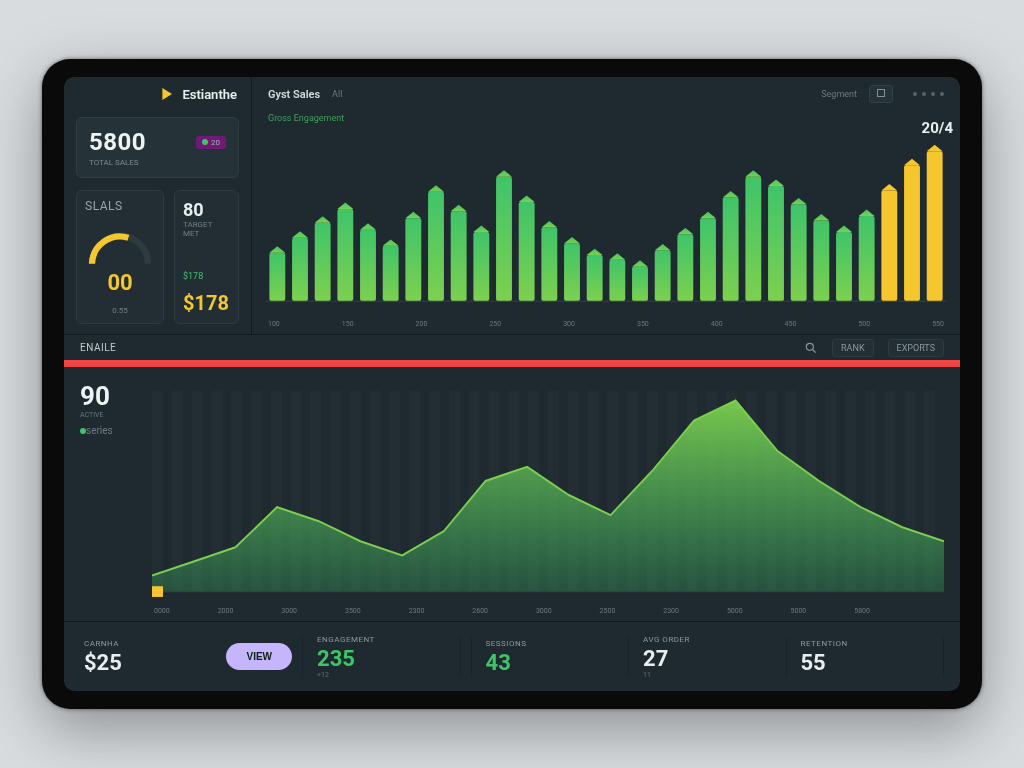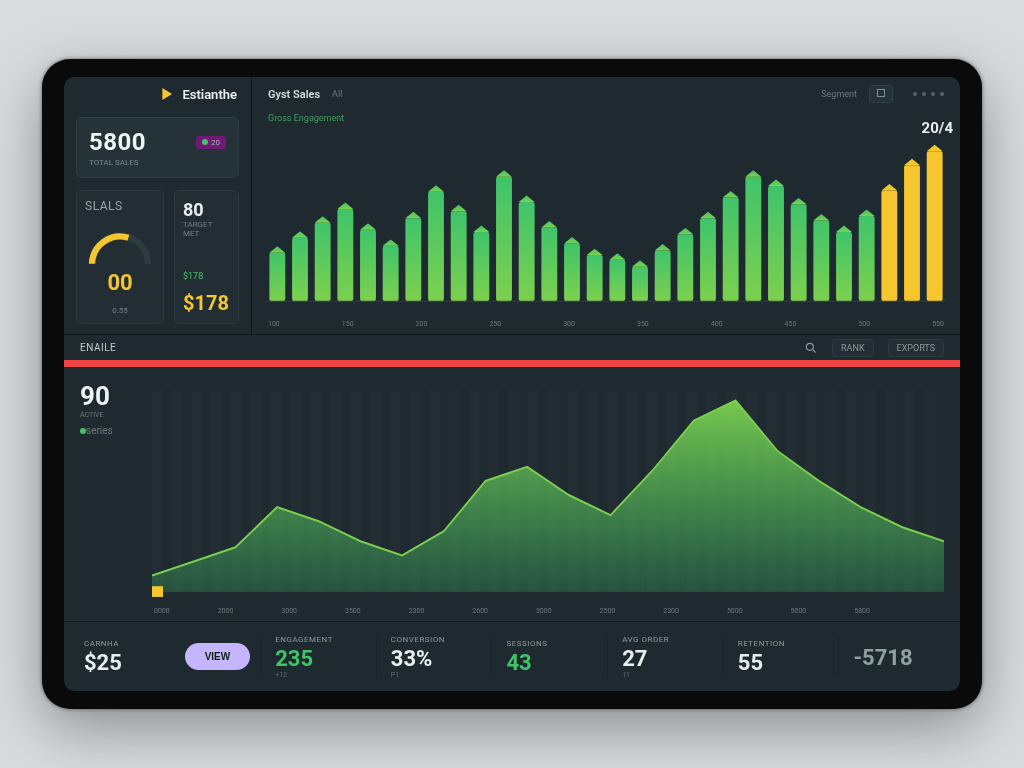--- a/index.html
+++ b/index.html
@@ -483,43 +483,34 @@
           <div class="fval">$25</div>
         </div>
         <button class="pillbtn">VIEW</button>
         <div class="sep"></div>
         <div class="fcard">
           <div class="flabel">ENGAGEMENT</div>
           <div class="fval green">235</div>
           <div class="fsub">+12</div>
         </div>
         <div class="sep"></div>
-        <div class="fcard">
-          <div class="flabel">CONVERSION</div>
-          <div class="fval">33%</div>
-          <div class="fsub">P1</div>
-        </div>
         <div class="sep"></div>
         <div class="fcard">
           <div class="flabel">SESSIONS</div>
           <div class="fval green">43</div>
         </div>
         <div class="sep"></div>
         <div class="fcard">
           <div class="flabel">AVG ORDER</div>
           <div class="fval">27</div>
           <div class="fsub">11</div>
         </div>
         <div class="sep"></div>
         <div class="fcard">
           <div class="flabel">RETENTION</div>
           <div class="fval">55</div>
         </div>
         <div class="sep"></div>
-        <div class="fcard">
-          <div class="flabel"></div>
-          <div class="fval dim">-5718</div>
-        </div>
       </div>
     </div>
 
   </div>
 </div>
 
 </body></html>

